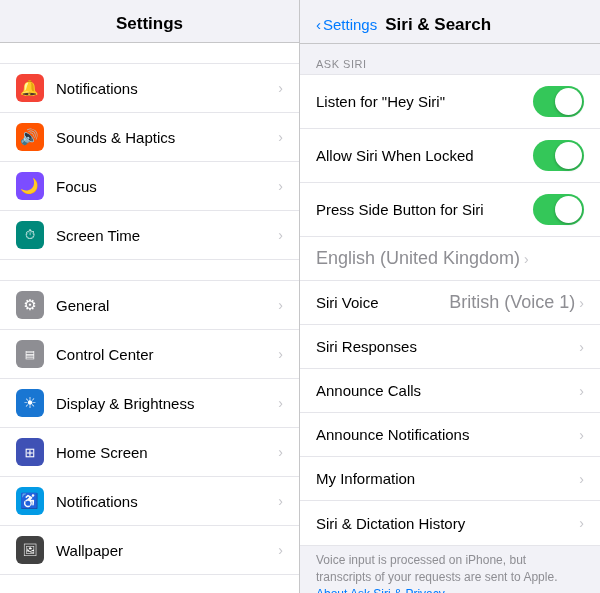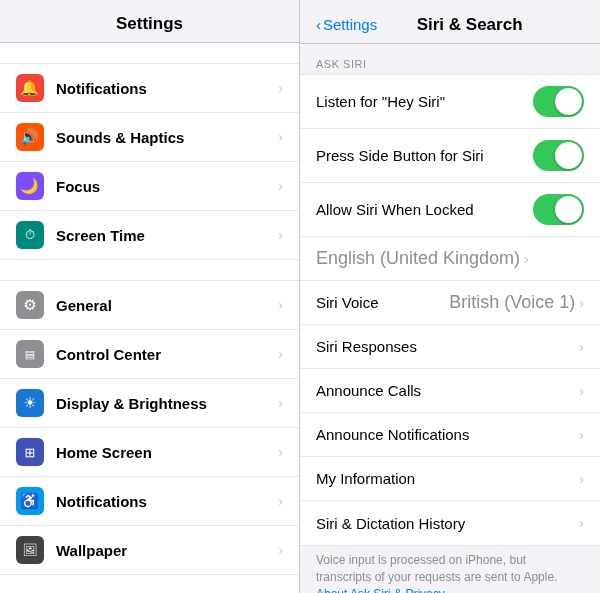--- a/index.html
+++ b/index.html
@@ -69,21 +69,20 @@
     .icon-gray { background: #8e8e93; }
     .icon-blue { background: #1976d2; }
     .icon-indigo { background: #3f51b5; }
     .icon-light-blue { background: #039be5; }
     .icon-dark { background: #424242; }
 
     .item-label {
       flex: 1;
       font-size: 15px;
       color: #000;
-      font-weight: bold;
     }
     .item-chevron {
       color: #c7c7cc;
       font-size: 14px;
     }
 
     
     .right-panel {
       width: 300px;
       background: #f2f2f7;
@@ -105,21 +104,20 @@
       color: #007aff;
       font-size: 15px;
       cursor: pointer;
       margin-right: 8px;
     }
     .right-title {
       font-size: 17px;
       font-weight: 600;
       color: #000;
       flex: 1;
-      text-align: center;
       margin-right: 30px;
     }
     .right-content {
       overflow-y: auto;
       flex: 1;
     }
 
     .section-label {
       font-size: 11px;
       color: #8e8e93;
@@ -280,27 +278,27 @@
 
     <div class="section-label">ASK SIRI</div>
     <div class="detail-list">
       <div class="detail-item">
         <span class="detail-item-label">Listen for "Hey Siri"</span>
         <div class="toggle on">
           <div class="toggle-thumb"></div>
         </div>
       </div>
       <div class="detail-item">
-        <span class="detail-item-label">Press Side Button for Siri</span>
+        <span class="detail-item-label">Allow Siri When Locked</span>
         <div class="toggle on">
           <div class="toggle-thumb"></div>
         </div>
       </div>
       <div class="detail-item">
-        <span class="detail-item-label">Allow Siri When Locked</span>
+        <span class="detail-item-label">Press Side Button for Siri</span>
         <div class="toggle on">
           <div class="toggle-thumb"></div>
         </div>
       </div>
       <div class="detail-item">
         <span class="detail-item-value">English (United Kingdom)</span>
         <span class="detail-chevron">›</span>
       </div>
       <div class="detail-item">
         <span class="detail-item-label">Siri Voice</span>

